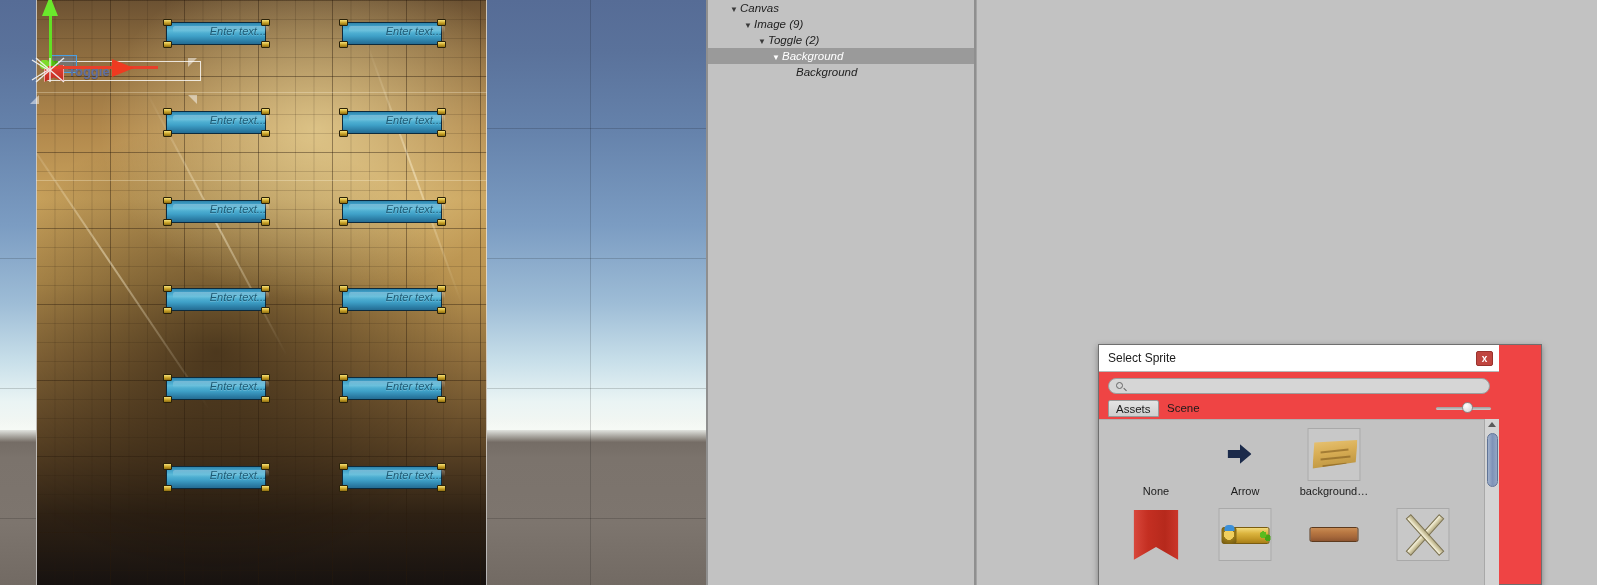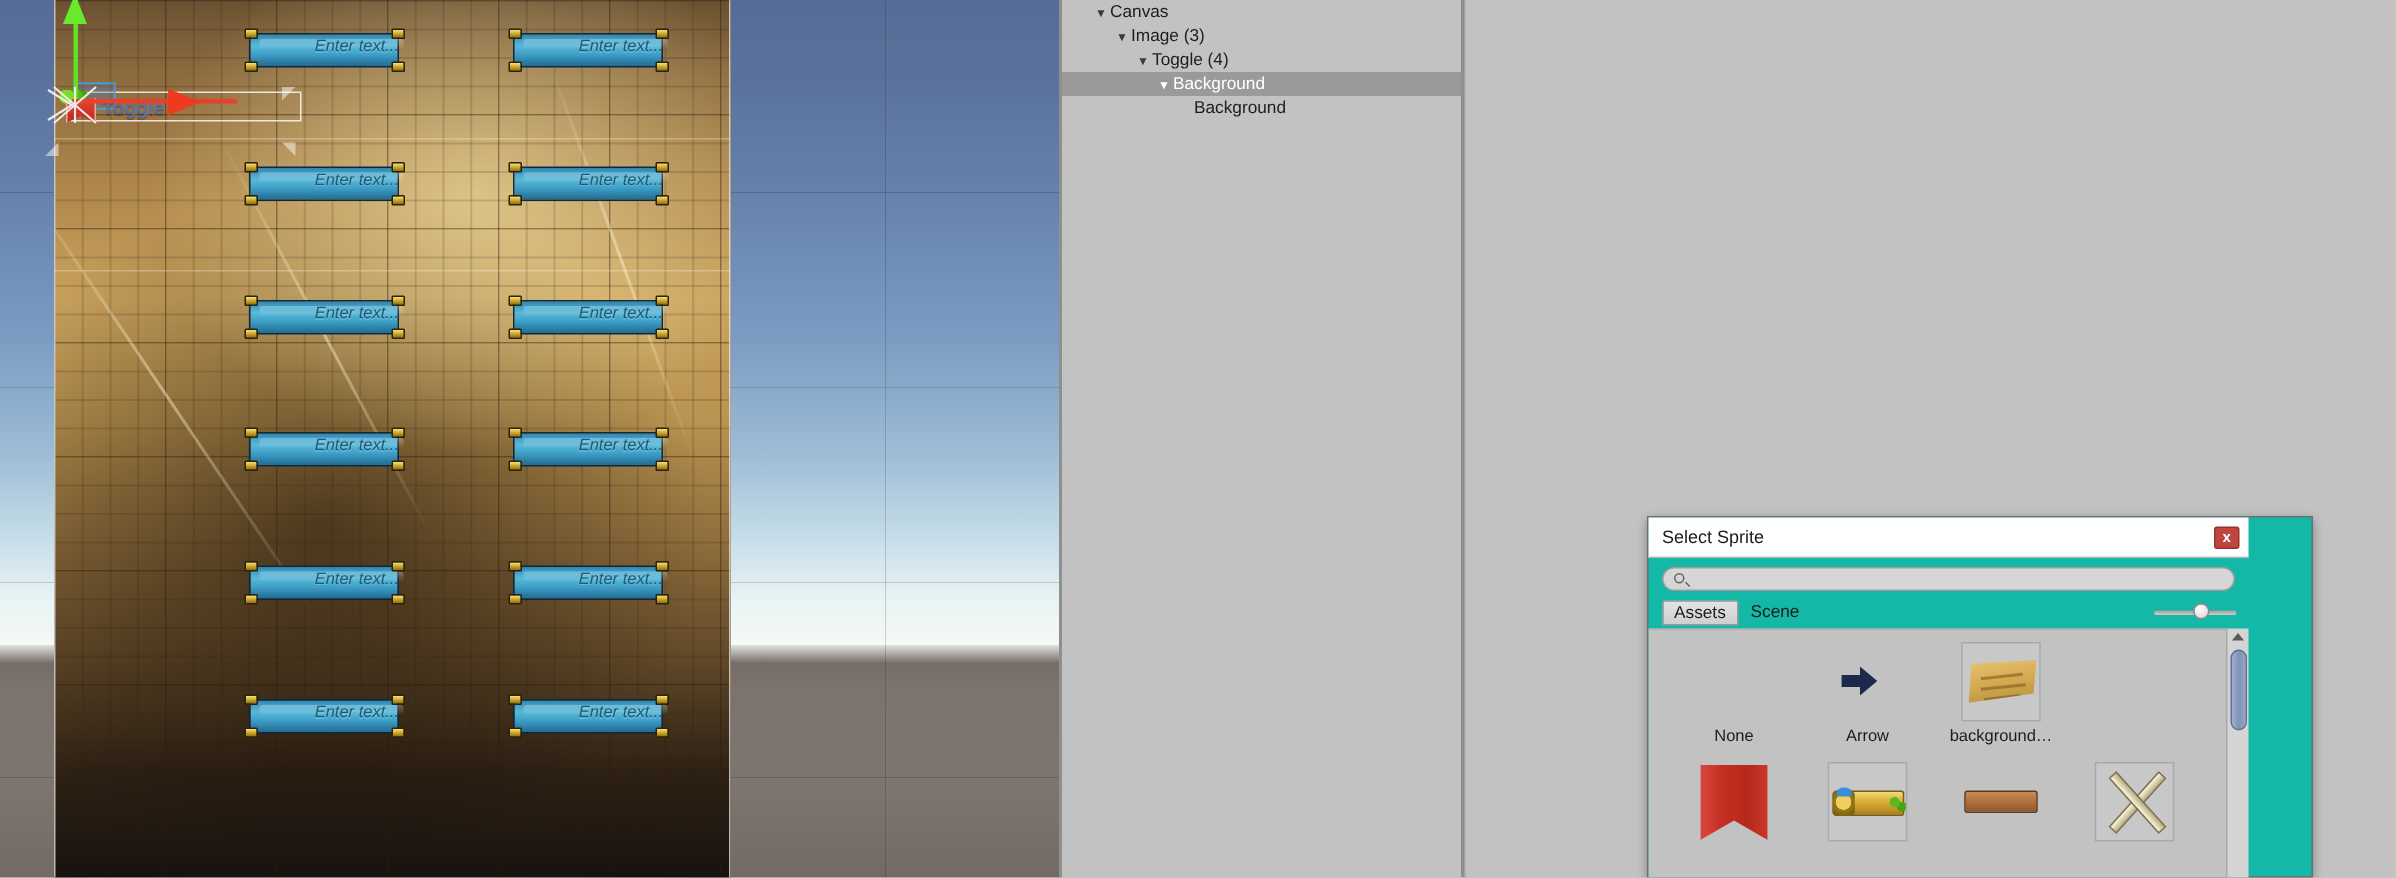--- a/index.html
+++ b/index.html
@@ -169,40 +169,40 @@
 
   
   #hierarchy {
     position: absolute; left: 706px; top: 0; width: 270px; height: 585px;
     background: #c2c2c2;
     border-left: 2px solid #8f8f8f;
     border-right: 2px solid #8f8f8f;
   }
   .hier-row {
     position: relative; height: 16px; line-height: 16px;
-    color: #1d1d1d; font-size: 11.5px; white-space: nowrap;
+    color: #1d1d1d; font-size: 11.5px; white-space: nowrap; font-style: italic;
   }
   .hier-row.selected { background: #9a9a9a; color: #ffffff; }
   .hier-row .tri {
     display: inline-block; width: 12px; text-align: center;
     font-size: 8px; color: #3a3a3a;
   }
   .hier-row.selected .tri { color: #ffffff; }
 
   
   #inspector {
     position: absolute; left: 976px; top: 0; width: 621px; height: 585px;
     background: #c2c2c2;
     border-left: 1px solid #a4a4a4;
   }
 
   
   #sprite-dialog {
     position: absolute; left: 1098px; top: 344px; width: 444px; height: 241px;
-    background: #14b8a6;
+    background: #ef4444;
     border: 1px solid #6f6f6f;
     box-shadow: 0 2px 6px rgba(0,0,0,.35);
   }
   #sd-title {
     position: absolute; left: 0; top: 0; width: 400px; height: 27px;
     background: #ffffff; border-bottom: 1px solid #b9b9b9;
   }
   #sd-title .txt {
     position: absolute; left: 9px; top: 6px; font-size: 12px; color: #1b1b1b;
   }
@@ -534,24 +534,24 @@
     <div class="corner-tri" style="left:30px; top:95px; border-width:0 0 9px 9px; border-color: transparent transparent rgba(255,255,255,.75) transparent;"></div>
     <div class="corner-tri" style="left:188px; top:58px; border-width:9px 9px 0 0; border-color: rgba(255,255,255,.75) transparent transparent transparent;"></div>
     <div class="corner-tri" style="left:188px; top:95px; border-width:0 9px 9px 0; border-color: transparent rgba(255,255,255,.75) transparent transparent;"></div>
   </div>
 
   <div id="hierarchy">
     <div class="hier-row" style="padding-left:20px; top:0;">
       <span class="tri">▼</span><span>Canvas</span>
     </div>
     <div class="hier-row" style="padding-left:34px;">
-      <span class="tri">▼</span><span>Image (3)</span>
+      <span class="tri">▼</span><span>Image (9)</span>
     </div>
     <div class="hier-row" style="padding-left:48px;">
-      <span class="tri">▼</span><span>Toggle (4)</span>
+      <span class="tri">▼</span><span>Toggle (2)</span>
     </div>
     <div class="hier-row selected" style="padding-left:62px;">
       <span class="tri">▼</span><span>Background</span>
     </div>
     <div class="hier-row" style="padding-left:88px;">
       <span>Background</span>
     </div>
   </div>
 
   <div id="inspector">

